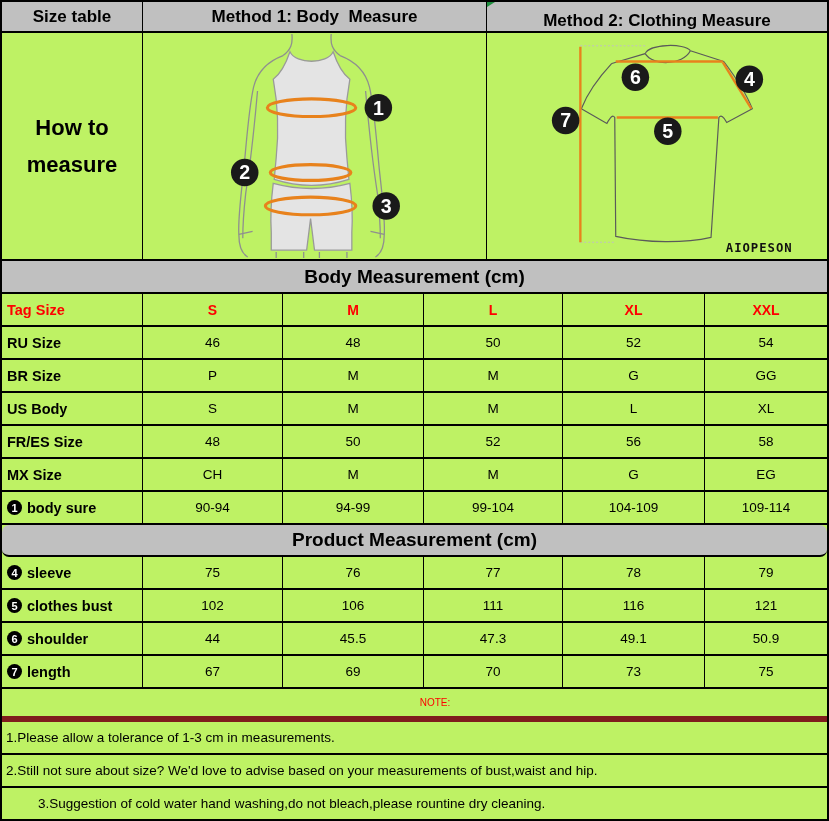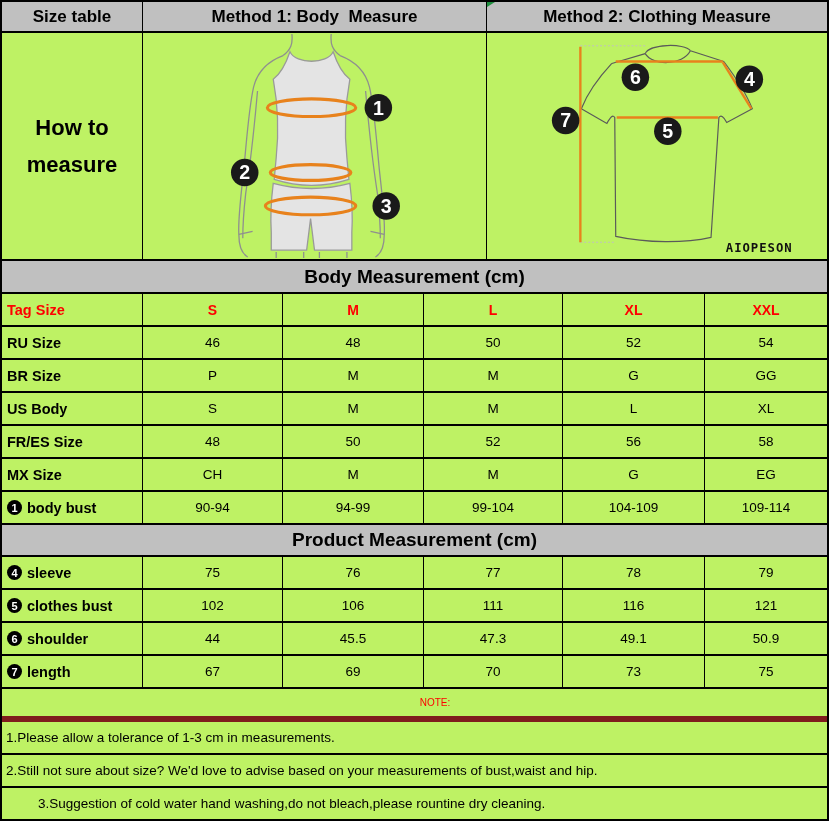--- a/index.html
+++ b/index.html
@@ -6,32 +6,32 @@
   body { background:#ffffff; font-family:"Liberation Sans", sans-serif; color:#000; }
   .sheet{
     position:relative; width:829px; height:821px; background:#bef264;
     border:2px solid #000; display:flex; flex-direction:column; overflow:hidden;
   }
   .row{ display:flex; border-bottom:2px solid #000; }
   .cell{ display:flex; align-items:center; justify-content:center; border-right:1px solid #000; }
   .cell:last-child{ border-right:none; }
   .c-label{ width:141px; flex:0 0 141px; }
   .c-m1{ width:344px; flex:0 0 344px; }
-  .c-m2{ flex:1; position:relative; }
+  .c-m2{ flex:1; position:relative;align-items:flex-end; }
   .top-header{ height:31px; background:#c0c0c0; }
   .top-header .cell{ font-weight:bold; font-size:17px; white-space:pre; }
   .corner-flag{ position:absolute; left:0; top:0; width:0; height:0;
     border-top:5px solid #1e8e3e; border-right:8px solid transparent; }
   .diagrams{ height:228px; }
   .how-to{ font-weight:bold; font-size:22px; text-align:center; padding:8px 22px; line-height:1.7; }
   .diag{ padding:1px; }
   .diag svg{ width:100%; height:100%; display:block; }
   .gray-title{ background:#c0c0c0; border-bottom:2px solid #000; display:flex;
     align-items:center; justify-content:center; font-weight:bold; font-size:19px; }
-  .gt1{ height:33px; } .gt2{ height:32px; }
+  .gt1{ height:33px; } .gt2{ height:32px;border-radius:7px; }
   .trow{ display:flex; height:33px; border-bottom:2px solid #000; }
   .trow .lab{ width:141px; flex:0 0 141px; display:flex; align-items:center;
     padding-left:5px; font-weight:bold; font-size:14.5px; border-right:1px solid #000; }
   .trow .val{ display:flex; align-items:center; justify-content:center;
     font-size:13.5px; border-right:1px solid #000; }
   .v1{ width:140px; flex:0 0 140px; } .v2{ width:141px; flex:0 0 141px; }
   .v3{ width:139px; flex:0 0 139px; } .v4{ width:142px; flex:0 0 142px; }
   .v5{ flex:1; border-right:none !important; }
   .tagrow .lab, .tagrow .val{ color:#fe0000; font-weight:bold; }
   .tagrow .val{ font-size:14px; }
@@ -187,21 +187,21 @@
     <div class="val v1">CH</div>
     <div class="val v2">M</div>
     <div class="val v3">M</div>
     <div class="val v4">G</div>
     <div class="val v5">EG</div>
   </div>
 
   <div class="trow">
     <div class="lab">
       <span class="mark">1</span>
-      <span>body bust</span>
+      <span>body sure</span>
     </div>
     <div class="val v1">90-94</div>
     <div class="val v2">94-99</div>
     <div class="val v3">99-104</div>
     <div class="val v4">104-109</div>
     <div class="val v5">109-114</div>
   </div>
 
   <div class="gray-title gt2">Product Measurement (cm)</div>
 

